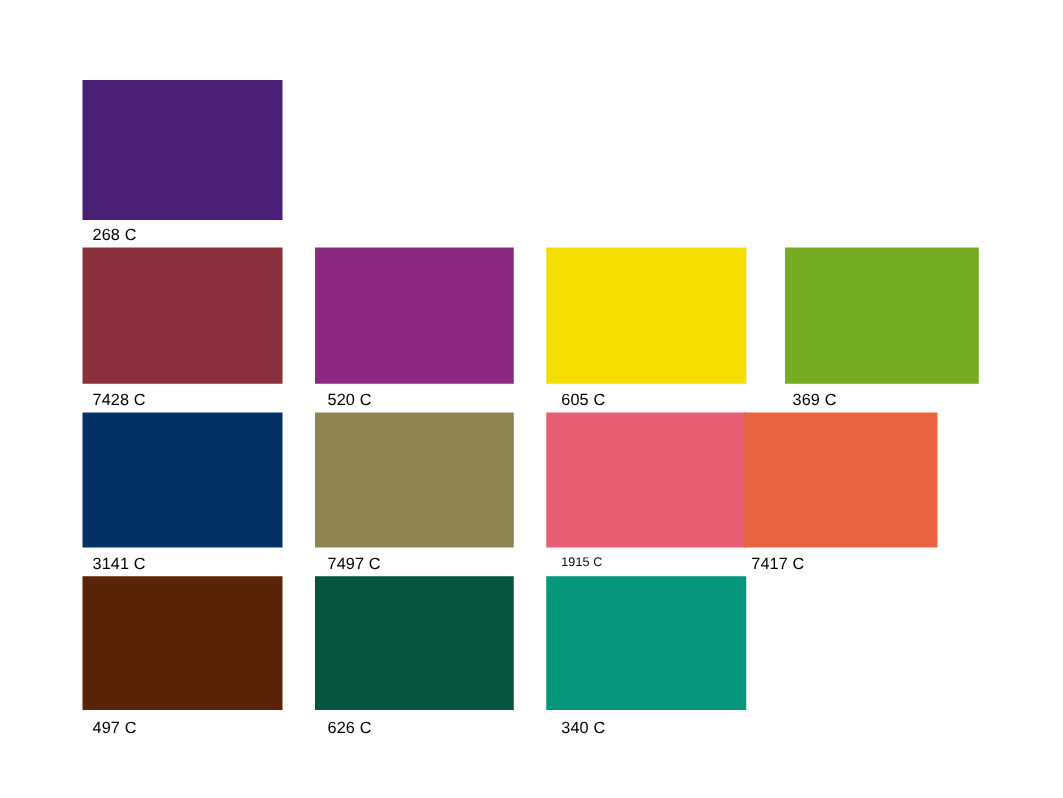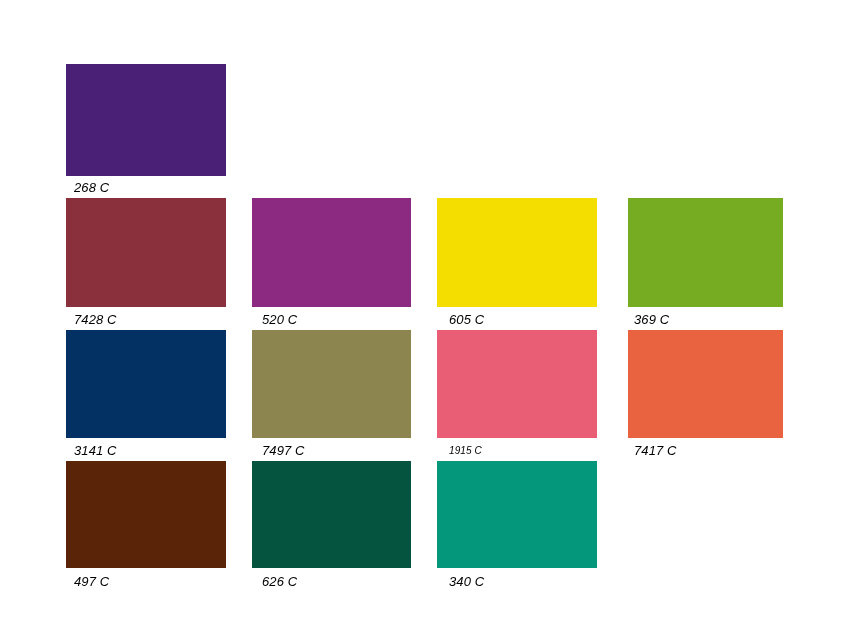--- a/index.html
+++ b/index.html
@@ -31,21 +31,20 @@
   }
   .swatch-label {
     position: absolute;
     left: 0;
     white-space: nowrap;
     font-family: "Liberation Sans", sans-serif;
     font-size: 13px;
     line-height: 15px;
     color: #000000;
     letter-spacing: 0.1px;
-    font-style: italic;
   }
 </style>
 </head>
 <body>
 
 <div id="palette-canvas" style="background: rgb(255, 255, 255);">
 
 <div class="swatch-cell" style="left: 66px; top: 64px; width: 160px; height: 132px;">
       <div class="swatch-chip" title="268 C" style="width: 160px; height: 112px; background: rgb(74, 32, 119);"></div>
       <div class="swatch-label" style="top: 116px; left: 8px; font-size: 13px; color: rgb(0, 0, 0);">268 C</div>
@@ -71,21 +70,21 @@
       <div class="swatch-label" style="top: 113px; left: 8px; font-size: 13px; color: rgb(0, 0, 0);">3141 C</div>
     </div>
     <div class="swatch-cell" style="left: 252px; top: 330px; width: 159px; height: 129px;">
       <div class="swatch-chip" title="7497 C" style="width: 159px; height: 108px; background: rgb(140, 133, 80);"></div>
       <div class="swatch-label" style="top: 113px; left: 10px; font-size: 13px; color: rgb(0, 0, 0);">7497 C</div>
     </div>
     <div class="swatch-cell" style="left: 437px; top: 330px; width: 160px; height: 129px;">
       <div class="swatch-chip" title="1915 C" style="width: 160px; height: 108px; background: rgb(233, 93, 117);"></div>
       <div class="swatch-label" style="top: 113px; left: 12px; font-size: 10px; color: rgb(0, 0, 0);">1915 C</div>
     </div>
-    <div class="swatch-cell" style="left: 628px; top: 330px; width: 129px; height: 129px;">
+    <div class="swatch-cell" style="left: 595px; top: 330px; width: 129px; height: 129px;">
       <div class="swatch-chip" title="7417 C" style="width: 155px; height: 108px; background: rgb(234, 99, 64);"></div>
       <div class="swatch-label" style="top: 113px; left: 6px; font-size: 13px; color: rgb(0, 0, 0);">7417 C</div>
     </div>
     <div class="swatch-cell" style="left: 66px; top: 461px; width: 160px; height: 129px;">
       <div class="swatch-chip" title="497 C" style="width: 160px; height: 107px; background: rgb(90, 36, 9);"></div>
       <div class="swatch-label" style="top: 113px; left: 8px; font-size: 13px; color: rgb(0, 0, 0);">497 C</div>
     </div>
     <div class="swatch-cell" style="left: 252px; top: 461px; width: 159px; height: 129px;">
       <div class="swatch-chip" title="626 C" style="width: 159px; height: 107px; background: rgb(5, 84, 64);"></div>
       <div class="swatch-label" style="top: 113px; left: 10px; font-size: 13px; color: rgb(0, 0, 0);">626 C</div>

